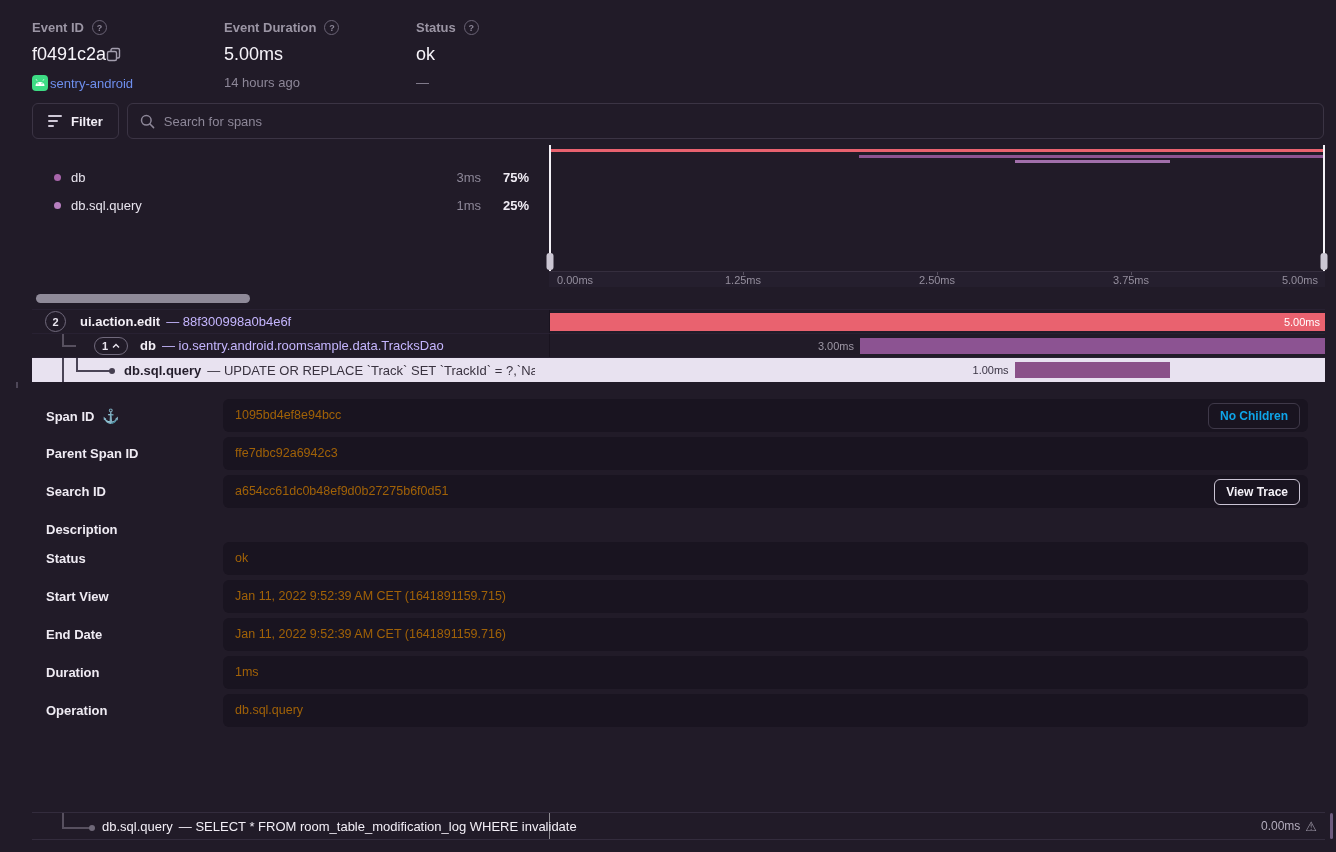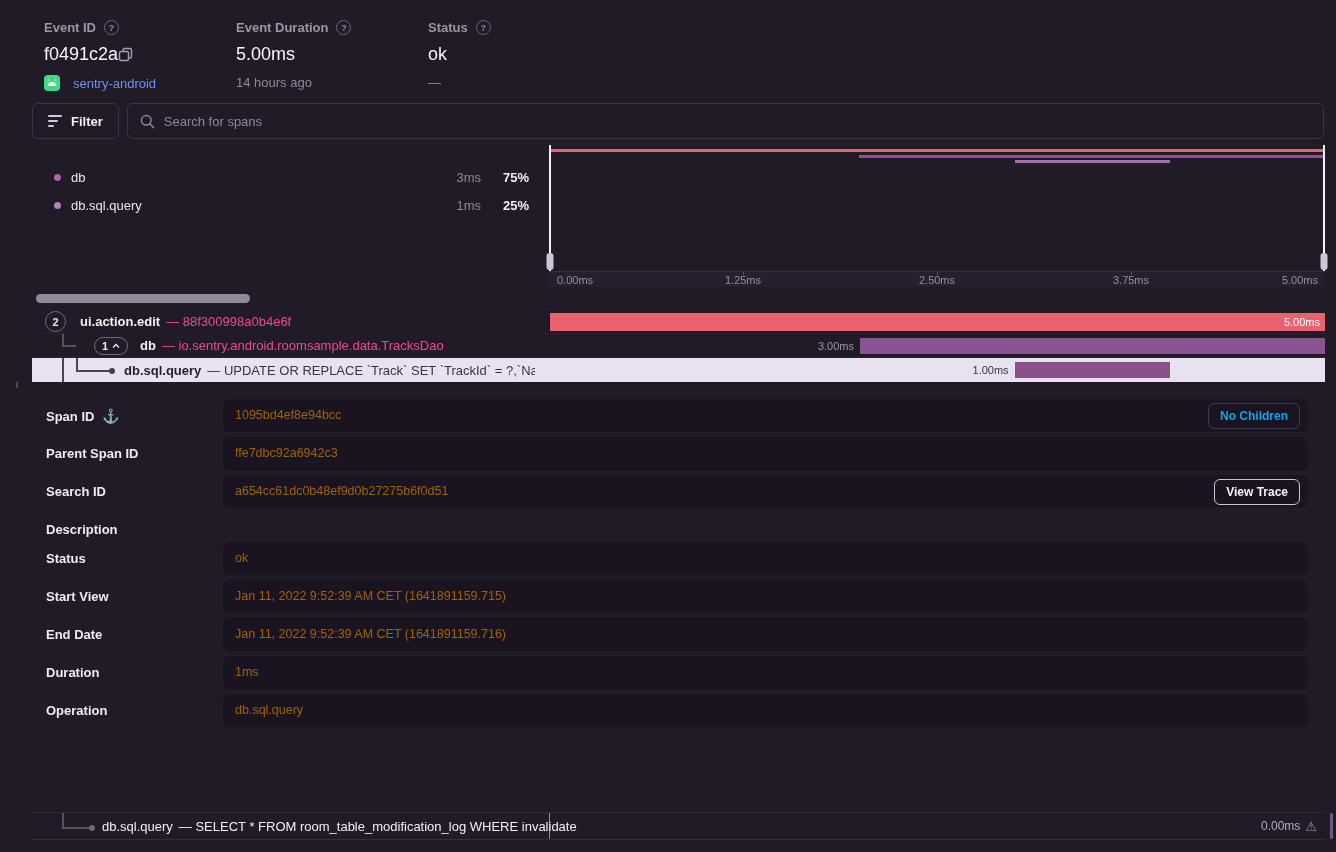--- a/index.html
+++ b/index.html
@@ -1,28 +1,28 @@
 <!DOCTYPE html>
 <html><head>
 <meta charset="utf-8">
 <style>
   * { margin:0; padding:0; box-sizing:border-box; }
   html,body { width:1336px; height:852px; overflow:hidden; }
   body { font-family:"Liberation Sans", sans-serif; background:#211b28; color:#f2eef6; }
   .app { position:relative; width:1336px; height:852px; }
 
   
-  .header { display:flex; padding:20px 0 0 44px; }
+  .header { display:flex; padding:20px 0 0 32px; }
   .hcol1 { width:192px; } .hcol2 { width:192px; } .hcol3 { width:200px; }
   .hlabel { display:flex; align-items:center; gap:8px; font-size:13px; font-weight:700; color:#9b95a4; }
   .help { width:15px; height:15px; border:1px solid #6b6476; border-radius:50%; font-size:9px; font-weight:700;
           color:#8d8798; display:inline-flex; align-items:center; justify-content:center; }
   .hvalue-row { display:flex; align-items:center; margin-top:9px; }
   .hvalue { font-size:18px; color:#f7f4fa; }
-  .hsub { display:flex; align-items:center; gap:13px; margin-top:10px; font-size:13px; color:#8d8798; }
+  .hsub { display:flex; align-items:center; gap:2px; margin-top:10px; font-size:13px; color:#8d8798; }
   .project-link { color:#6e8fee; text-decoration:none; font-size:13px; cursor:pointer; }
   .icon-btn { cursor:pointer; display:inline-flex; }
 
   
   .toolbar { display:flex; margin:12px 12px 0 32px; height:36px; }
   .filter-btn { display:flex; align-items:center; gap:9px; padding:0 15px; background:transparent;
                 border:1px solid #3b3444; border-radius:6px; color:#f2eef6; font-weight:700; font-size:13px; cursor:pointer;
                 font-family:"Liberation Sans", sans-serif; }
   .filter-icon { display:inline-flex; flex-direction:column; gap:3px; align-items:flex-start; }
   .filter-icon i { display:block; height:2px; background:#cfc9d7; border-radius:1px; }
@@ -65,21 +65,21 @@
   .scroll-strip { height:23px; position:relative; border-bottom:1px solid #282132; }
   .hthumb { position:absolute; left:4px; top:7px; width:214px; height:9px; border-radius:5px; background:#8f8a99; cursor:grab; }
 
   
   .srow { position:relative; height:24px; cursor:pointer; }
   .srow.r1, .srow.r2 { border-bottom:1px solid #282132; }
   .srow.selected { background:#e8e2f0; height:24px; }
   .srow-text { position:absolute; top:0; bottom:0; display:flex; align-items:center; gap:6px; white-space:nowrap;
                overflow:hidden; font-size:13px; }
   .srow .op { font-weight:700; color:#f3eff6; }
-  .srow .sdesc { color:#ec4899; }
+  .srow .sdesc { color:#c4b5fd; }
   .srow.selected .op { color:#241e2c; } .srow.selected .sdesc { color:#39323f; }
   .badge-circle { position:absolute; left:13px; top:1px; width:21px; height:21px; border:1px solid #716a7d;
                   border-radius:50%; display:flex; align-items:center; justify-content:center; font-size:11px;
                   font-weight:700; color:#e9e5ee; background:#211b28; cursor:pointer; z-index:2; }
   .badge-pill { position:absolute; left:62px; top:3px; height:18px; padding:0 7px; border:1px solid #716a7d;
                 border-radius:9px; display:flex; align-items:center; gap:4px; font-size:11px; font-weight:700;
                 color:#e9e5ee; background:#211b28; cursor:pointer; z-index:2; }
   .guide-v { position:absolute; width:1.5px; background:#57505f; }
   .guide-h { position:absolute; height:1.5px; background:#57505f; }
   .tree-dot { position:absolute; width:6px; height:6px; border-radius:50%; background:#6e6878; }

